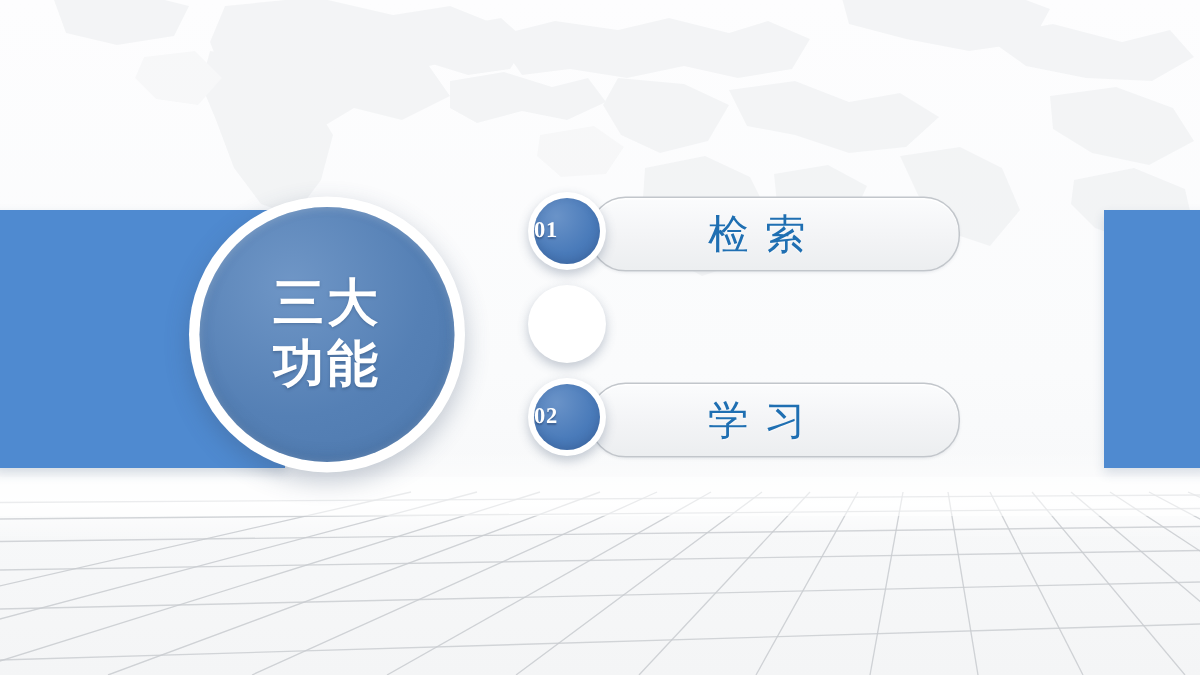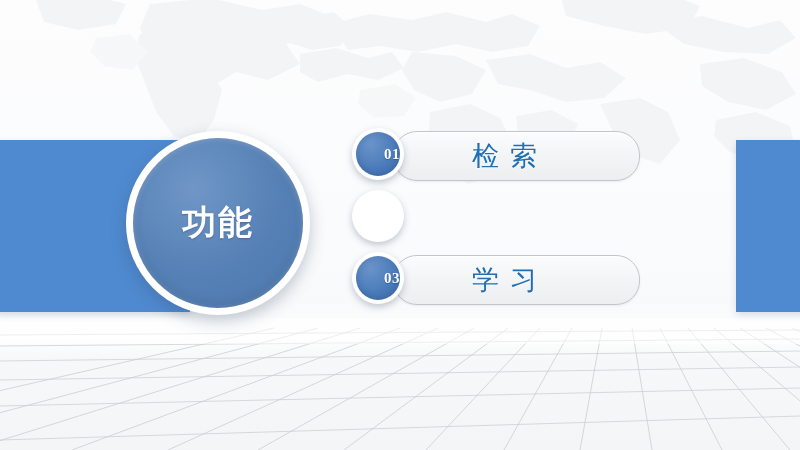--- a/index.html
+++ b/index.html
@@ -155,21 +155,21 @@
     background: #ffffff;
     box-shadow: 0 3px 7px rgba(60,80,110,0.30);
   }
   .num-face {
     position: absolute;
     inset: 4px;
     border-radius: 50%;
     background: radial-gradient(circle at 34% 28%, #6a93c8 0%, #4a7bba 58%, #3f6ead 100%);
     display: flex;
     align-items: center;
-    justify-content: flex-end;
+    justify-content: flex-start;
     box-shadow: inset 0 -2px 6px rgba(35,60,100,0.22);
   }
   .num-face span {
     color: #ffffff;
     font-size: 15px;
     font-weight: bold;
     letter-spacing: 0.5px;
     text-shadow: 0 1px 1px rgba(30,55,95,0.45);
   }
 </style>
@@ -238,20 +238,21 @@
       <rect x="0" y="0" width="800" height="26" fill="#ffffff" opacity="0.55"></rect>
     </svg>
   </div>
 
   <div class="bar bar-left"></div>
   <div class="bar bar-right"></div>
 
   <div class="main-circle-wrap">
     <div class="main-circle-ring"></div>
     <div class="main-circle-face">
+      <div class="line">三大</div>
       <div class="line">功能</div>
     </div>
   </div>
 
   <div class="items">
 
     <div class="item-row r0">
       <div class="pill">
         <span class="pill-label">检索</span>
       </div>
@@ -269,20 +270,20 @@
       </div>
     </div>
 
     <div class="item-row r2">
       <div class="pill">
         <span class="pill-label">学习</span>
       </div>
       <div class="num-circle-wrap">
         <div class="num-ring"></div>
         <div class="num-face">
-          <span>03</span>
+          <span>02</span>
         </div>
       </div>
     </div>
 
   </div>
 
 </div>
 
 </body></html>

